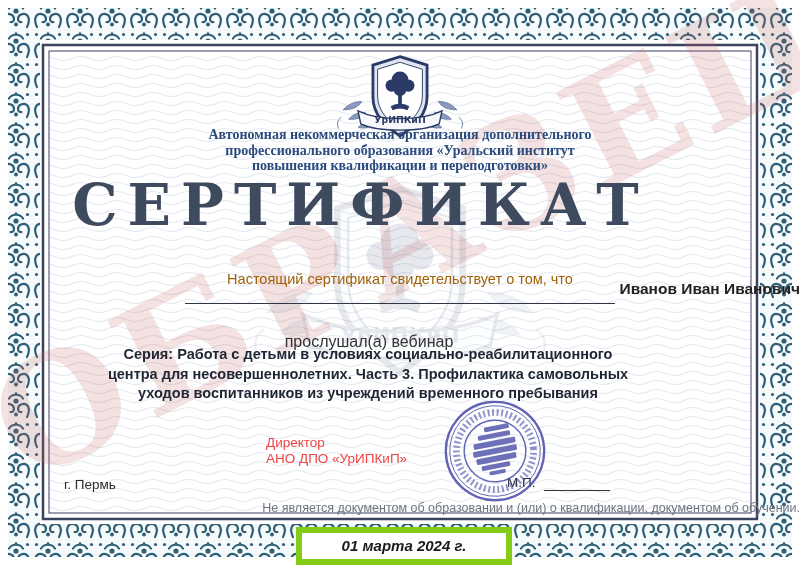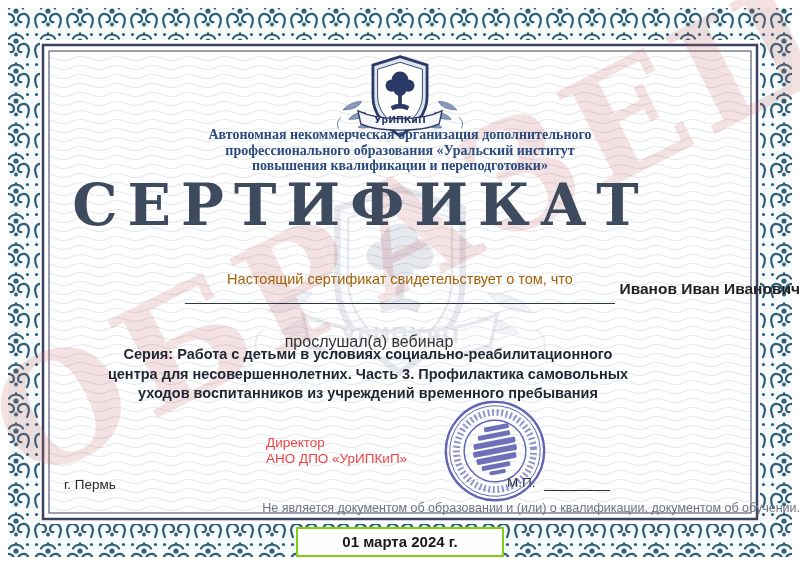--- a/index.html
+++ b/index.html
@@ -39,22 +39,22 @@
   }
   .course div{white-space:nowrap;}
   .stamp{position:absolute;left:442px;top:398px;width:106px;height:106px;z-index:4;transform:rotate(-4deg);opacity:0.88;}
   .city{position:absolute;left:64px;top:477px;font-size:13.5px;color:#2a2a2a;}
   .director{position:absolute;left:266px;top:435px;font-size:13.5px;line-height:16px;color:#ef4444;}
   .mp{position:absolute;left:507px;top:475px;font-size:13.5px;color:#2a2a2a;}
   .sig-line{position:absolute;left:544px;top:490px;width:66px;border-top:1.5px solid #333;}
   .disclaimer{position:absolute;left:0;top:501px;width:800px;text-align:right;font-size:12.5px;color:#6f7480;}
   .date-box{
     position:absolute;left:296px;top:527px;width:204px;height:26px;z-index:5;
-    background:#fff;border:2px solid #84cc16;text-align:center;
-    font-size:15px;font-weight:bold;line-height:26px;color:#1a1a1a;
+    background:#fff;border:6px solid #84cc16;text-align:center;
+    font-size:15px;font-weight:bold;line-height:26px;color:#1a1a1a;font-style:italic;
   }
 </style>
 </head>
 <body>
 
 <div class="page">
 
   <svg class="bg-svg" viewBox="0 0 800 565" aria-hidden="true">
     <defs>
       <pattern id="orn" width="32" height="30" patternUnits="userSpaceOnUse">

